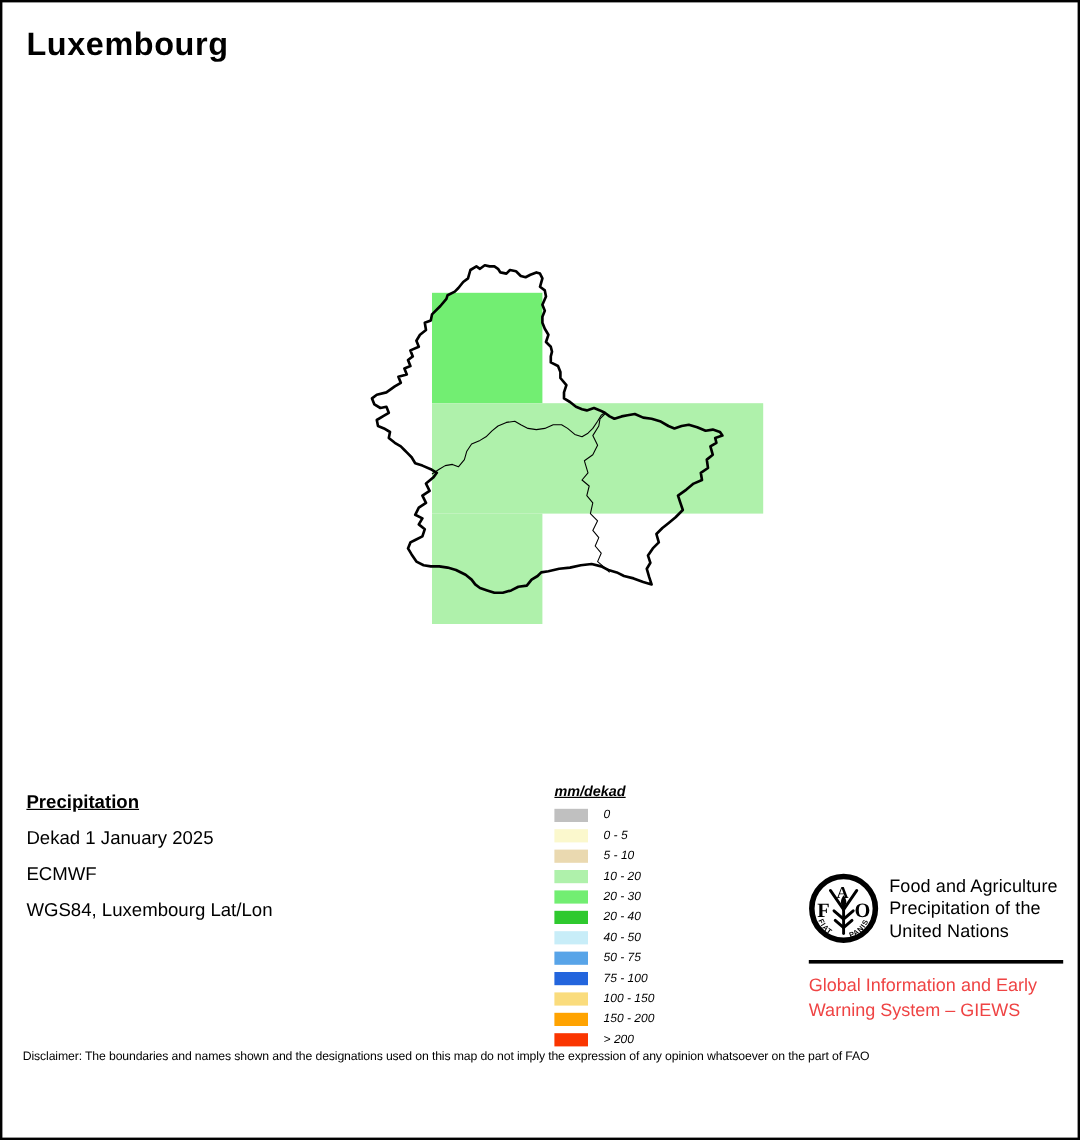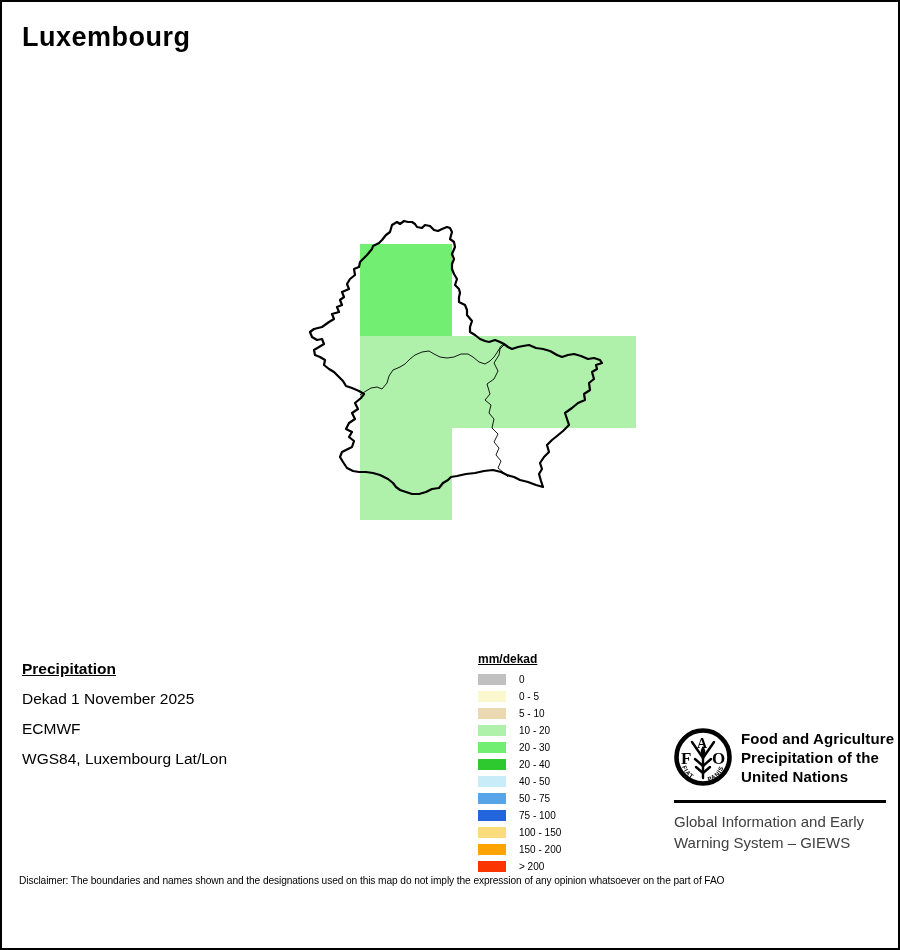--- a/index.html
+++ b/index.html
@@ -11,35 +11,35 @@
   }
   .page-title {
     position:absolute; left:20px; top:20px;
     font-size:27px; font-weight:bold; letter-spacing:0.5px;
   }
   .map-svg { position:absolute; left:280px; top:195px; width:380px; height:340px; }
 
   .info-block { position:absolute; left:20px; top:652px; font-size:15.5px; line-height:30px; }
   .info-block .line-bold { font-weight:bold;text-decoration:underline; }
 
-  .legend { position:absolute; left:476px; top:650px; }
+  .legend { position:absolute; left:460px; top:650px;font-style:italic; }
   .legend-title {
     font-size:12px; font-weight:bold; text-decoration:underline; margin-bottom:8px;
   }
   .legend-row { display:flex; align-items:center; height:11px; margin-bottom:6px; }
   .legend-swatch { width:28px; height:11px; flex:0 0 28px; }
   .legend-label { font-size:10px; margin-left:13px; white-space:nowrap; }
 
   .fao-logo { position:absolute; left:671px; top:725px; width:60px; height:62px; }
   .fao-name {
     position:absolute; left:739px; top:727px;
-    font-size:15px; font-weight:bold; line-height:19px; letter-spacing:0.1px;
+    font-size:15px; font-weight:normal; line-height:19px; letter-spacing:0.1px;
   }
   .fao-divider { position:absolute; left:672px; top:798px; width:212px; height:2.5px; background:#000; }
-  .giews { position:absolute; left:672px; top:809px; font-size:15px; line-height:21px; color:#404040; }
+  .giews { position:absolute; left:672px; top:809px; font-size:15px; line-height:21px; color:#ef4444; }
 
   .disclaimer {
     position:absolute; left:17px; top:869px; width:872px;
     font-size:10.2px; line-height:19px; letter-spacing:-0.1px;
   }
 </style>
 </head>
 <body>
 
 <div class="page">
@@ -54,21 +54,21 @@
       </g>
 
     <path d="M 358,393 L 364,389 369,386 375,385 380,387 385,381 387,374 391,368 398,365 403,362 408,357 413,353 420,350 427,349 432,352 438,355 445,356 452,355 459,352 466,352 471,355 477,360 483,362 488,359 492,355 496,349 499,344 502,342" fill="none" stroke="#000" stroke-width="0.9" stroke-linejoin="round"></path>
     <path d="M 502,343 L 498,347 497,353 492,361 496,369 492,377 485,382 488,392 483,398 489,403 487,411 492,417 490,426 496,432 492,440 497,446 494,453 499,459 496,466 502,471 506,475" fill="none" stroke="#000" stroke-width="0.9" stroke-linejoin="round"></path>
 
     <path d="M 402,219 L 406,220 410,220 413,222 415,225 420,226 423,223 428,224 432,228 436,229 440,227 445,225 448,226 450,230 448,237 452,240 453,245 450,252 452,257 450,262 450,267 452,272 455,277 453,283 457,287 458,291 457,295 457,300 463,303 465,308 465,313 470,319 468,325 468,330 473,333 478,337 483,339 487,340 493,338 498,340 502,342 506,345 510,347 516,345 521,344 527,343 534,346 541,347 548,349 555,353 560,355 566,353 572,352 579,354 586,357 592,356 598,358 600,361 594,363 595,367 590,370 592,377 587,381 588,388 582,392 583,398 576,401 570,406 563,411 565,417 567,423 561,429 555,434 550,438 545,443 547,450 542,455 538,461 540,467 537,472 539,479 541,485 534,483 526,480 518,478 512,475 505,473 499,470 491,468 482,469 473,471 464,472 455,474 449,475 446,478 441,481 437,486 430,487 424,490 417,492 410,492 404,490 398,488 394,485 391,481 386,477 378,473 371,471 364,470 357,470 351,469 345,466 341,460 338,455 340,450 344,448 350,445 352,439 347,435 350,430 344,427 347,421 353,417 350,411 356,407 353,401 359,396 362,392 357,389 350,386 344,384 341,379 337,375 335,373 332,370 327,367 322,363 323,358 318,355 313,353 312,348 317,345 322,342 320,337 315,338 310,335 308,330 312,327 320,325 327,320 332,317 330,312 337,310 335,305 340,303 338,298 342,295 340,290 347,287 345,282 348,277 353,273 352,267 357,265 358,260 365,253 370,247 371,244 377,241 380,238 384,233 388,230 390,223 395,220 398,222 Z" fill="none" stroke="#000" stroke-width="2.2" stroke-linejoin="round" stroke-linecap="round"></path>
   </svg>
 
   <div class="info-block">
     <div class="line-bold">Precipitation</div>
-    <div>Dekad 1 November 2025</div>
+    <div>Dekad 1 January 2025</div>
     <div>ECMWF</div>
     <div>WGS84, Luxembourg Lat/Lon</div>
   </div>
 
   <div class="legend">
     <div class="legend-title">mm/dekad</div>
     <div id="legend-items">
         <div class="legend-row">
           <span class="legend-swatch" style="background: rgb(192, 192, 192);"></span>
           <span class="legend-label">0</span>

